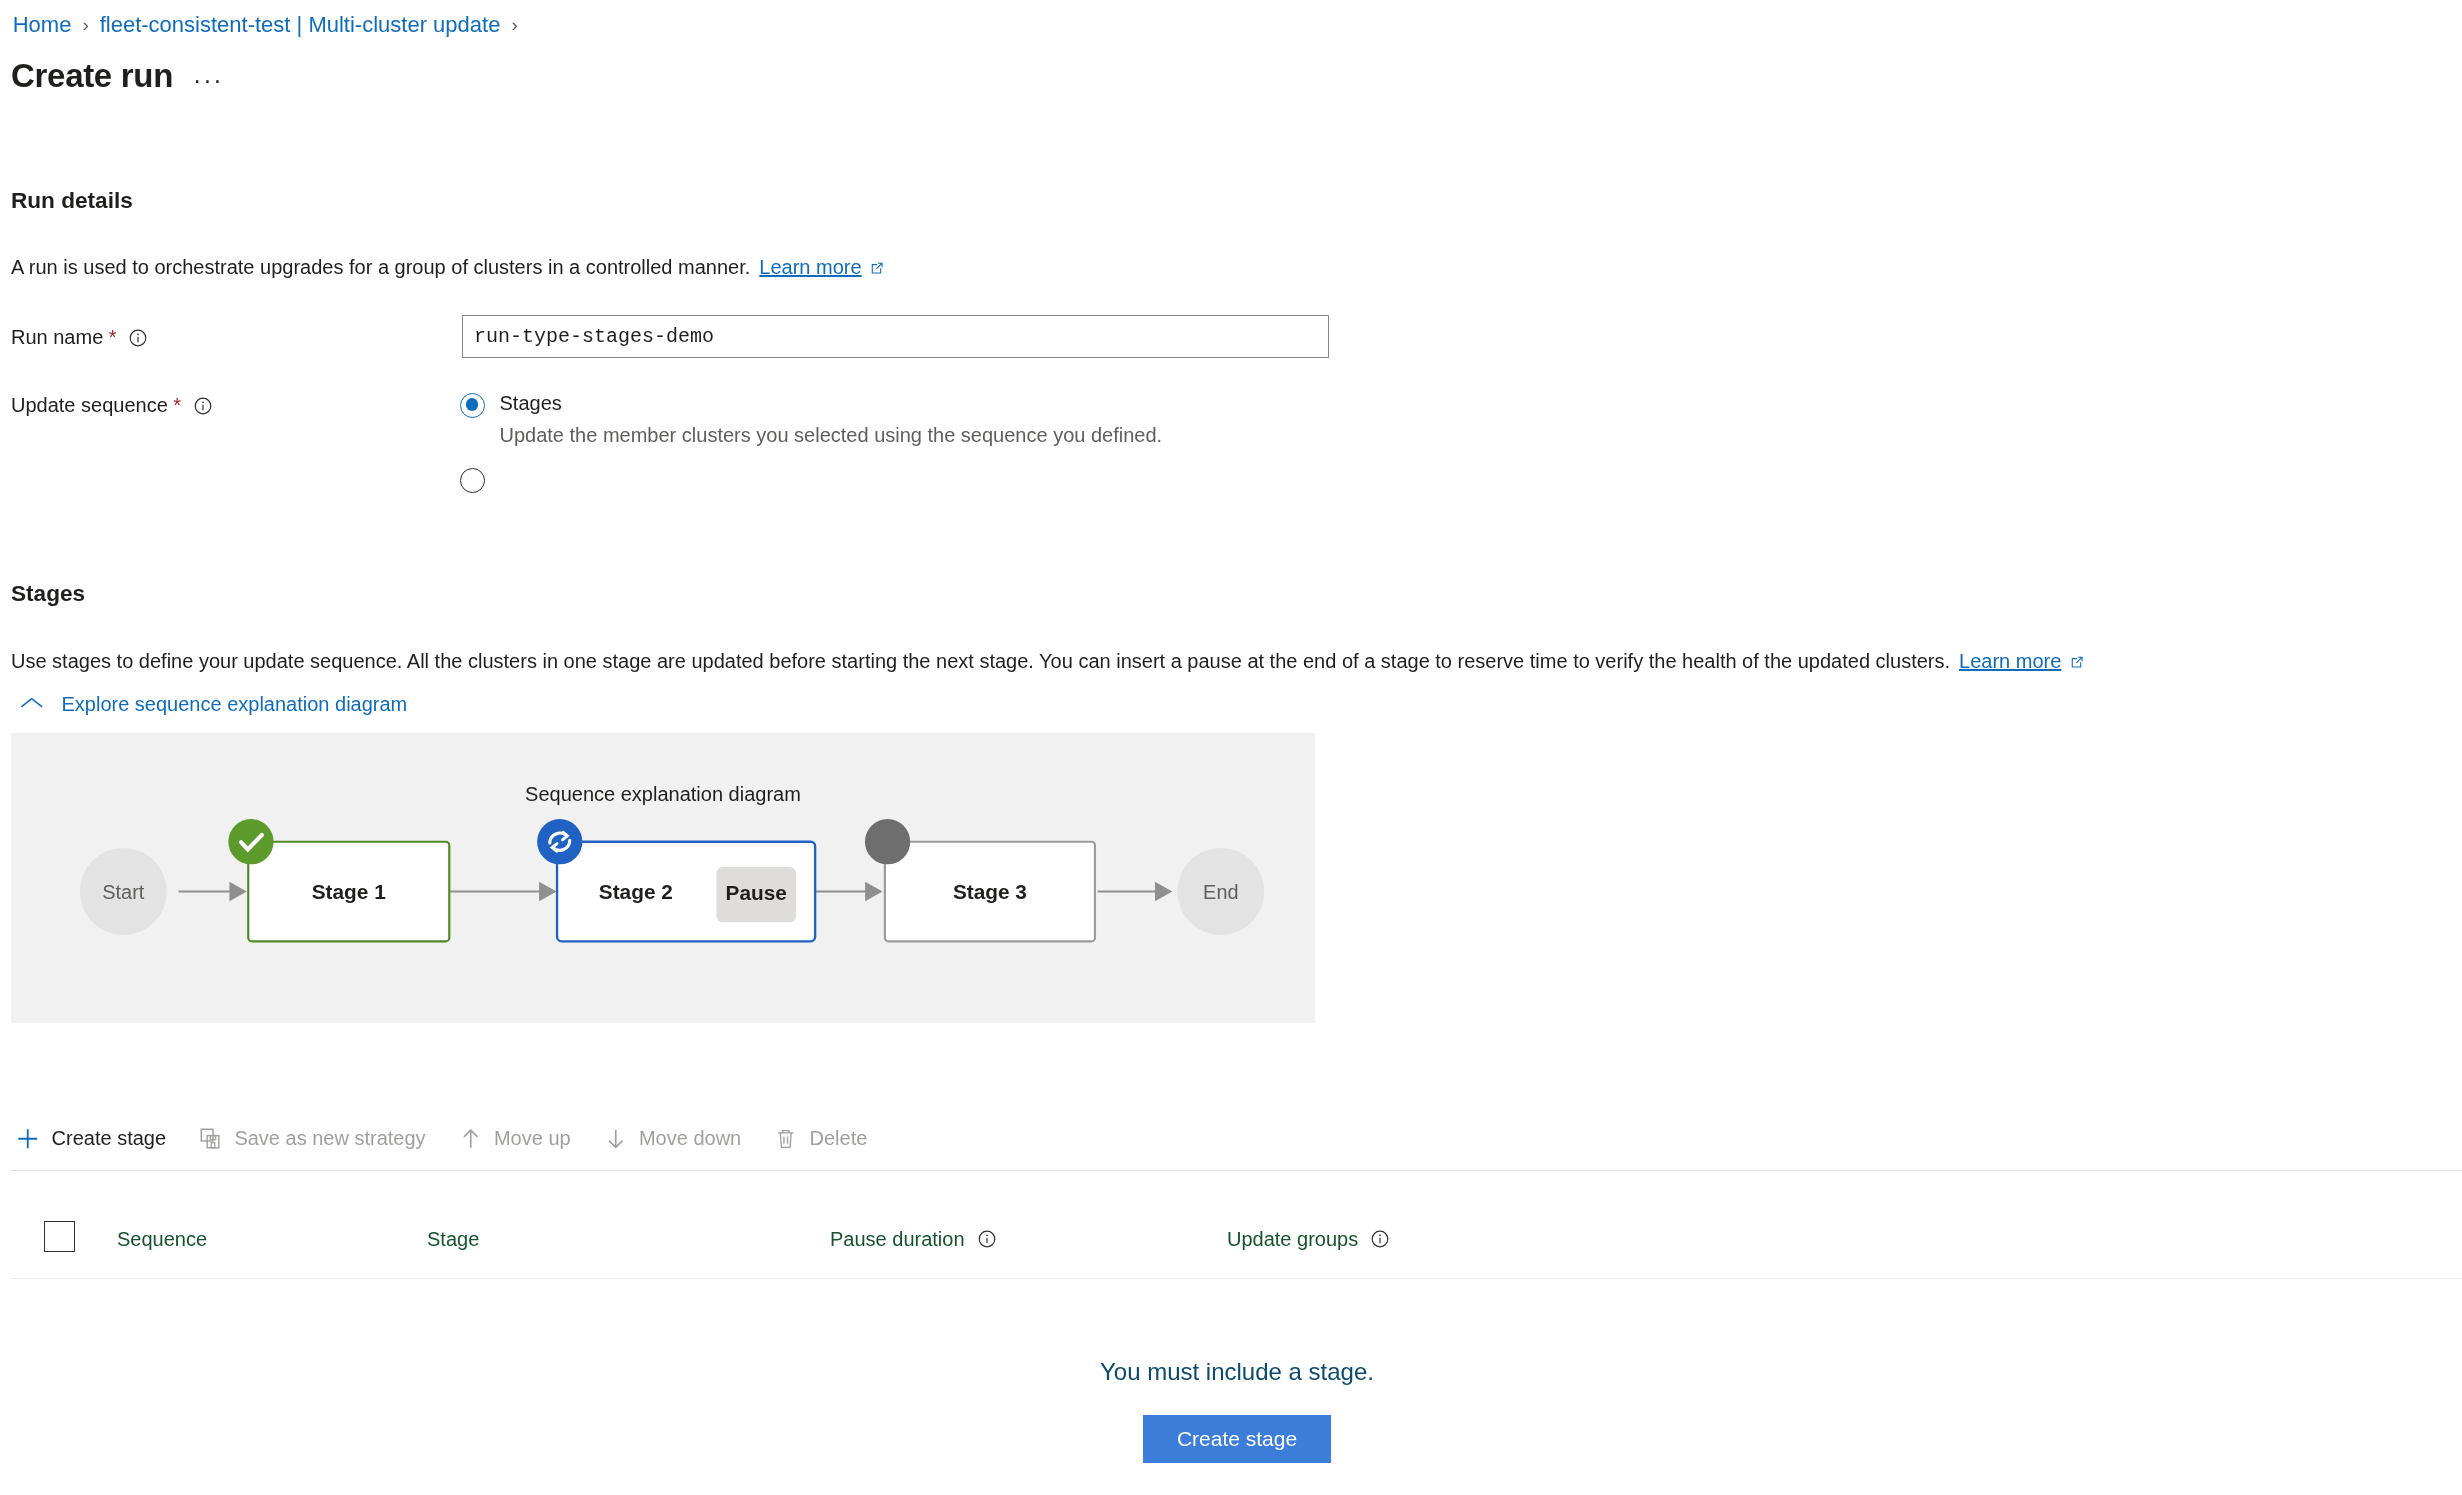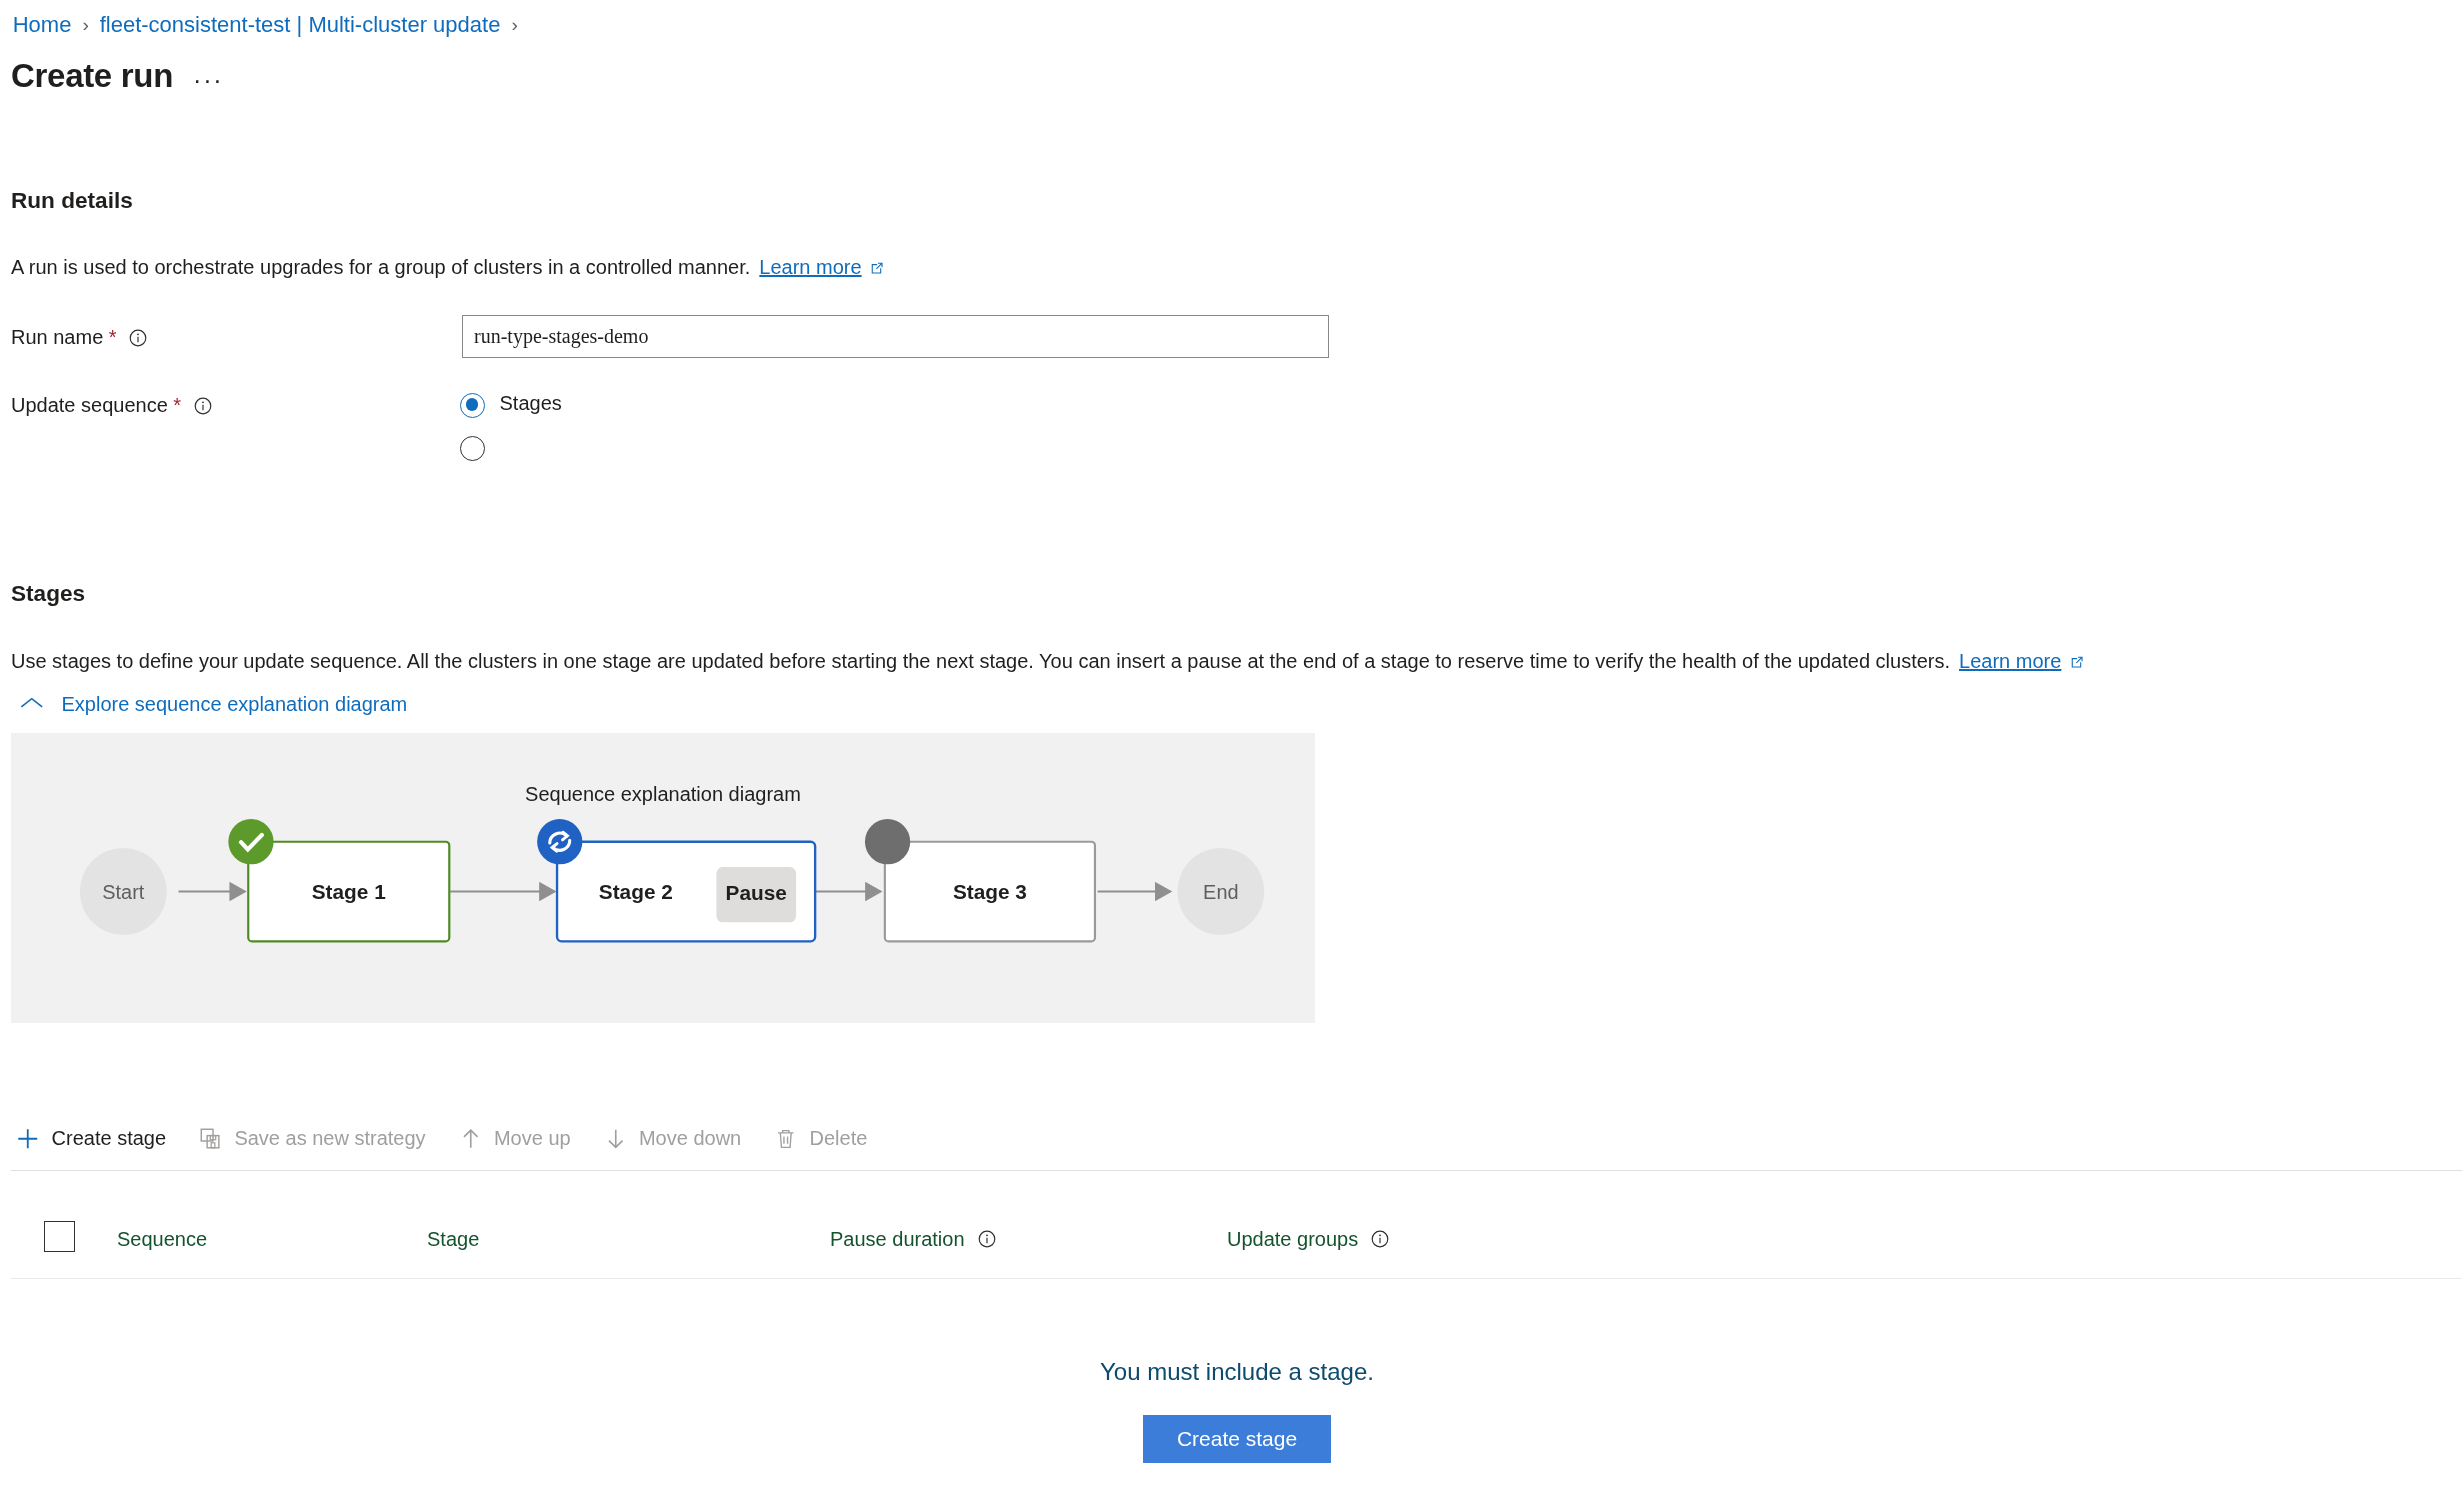--- a/index.html
+++ b/index.html
@@ -116,21 +116,21 @@
   }
 
   .text-input {
     position: absolute;
     left: 462px;
     top: 315px;
     width: 867px;
     height: 43px;
     border: 0.9px solid #8a8886;
     background: #ffffff;
-    font-family: Liberation Serif, serif;
+    font-family: Liberation Mono, monospace;
     font-size: 20px;
     color: #201f1e;
     padding: 0 11px;
   }
 
   
   .radio-group { position: absolute; left: 460px; top: 391px; }
   .radio-item { display: flex; align-items: flex-start; margin-bottom: 18px; }
   .radio-outer {
     width: 25px; height: 25px;
@@ -339,20 +339,21 @@
         <path d="M12 10.5v6" stroke="#323130" stroke-width="1.3" fill="none"></path>
       </svg>
     </span>
 </div>
 
 <div class="radio-group">
   <div class="radio-item">
     <div class="radio-outer checked"></div>
     <div class="radio-texts">
       <span class="radio-label">Stages</span>
+      <span class="radio-desc">Update the member clusters you selected using the sequence you defined.</span>
     </div>
   </div>
   <div class="radio-item">
     <div class="radio-outer unchecked"></div>
   </div>
 </div>
 
 <div class="section-title" id="stages-title">Stages</div>
 
 <div class="section-desc" id="stages-desc">

